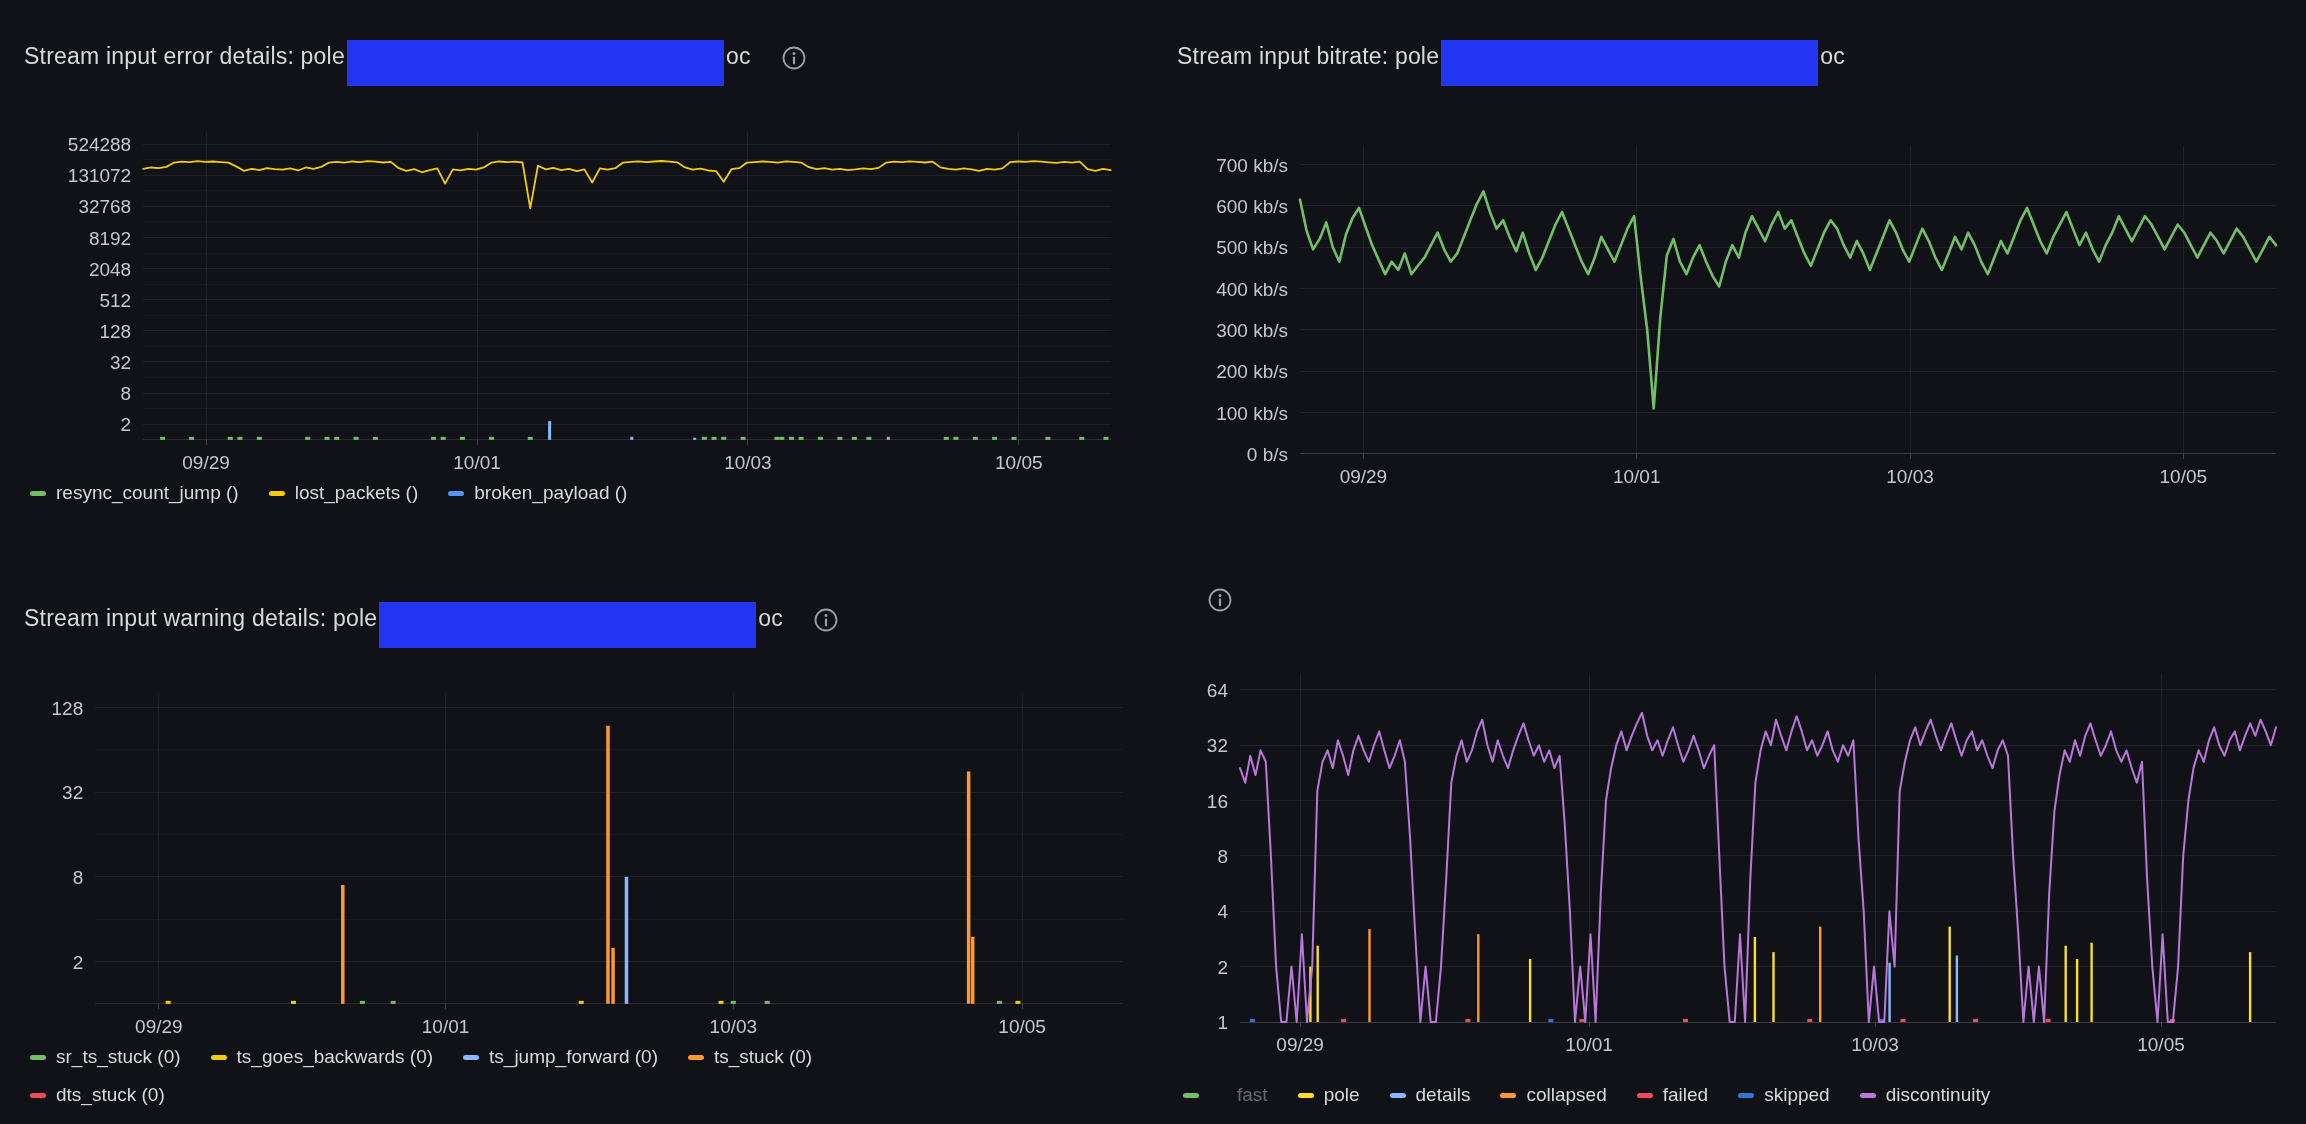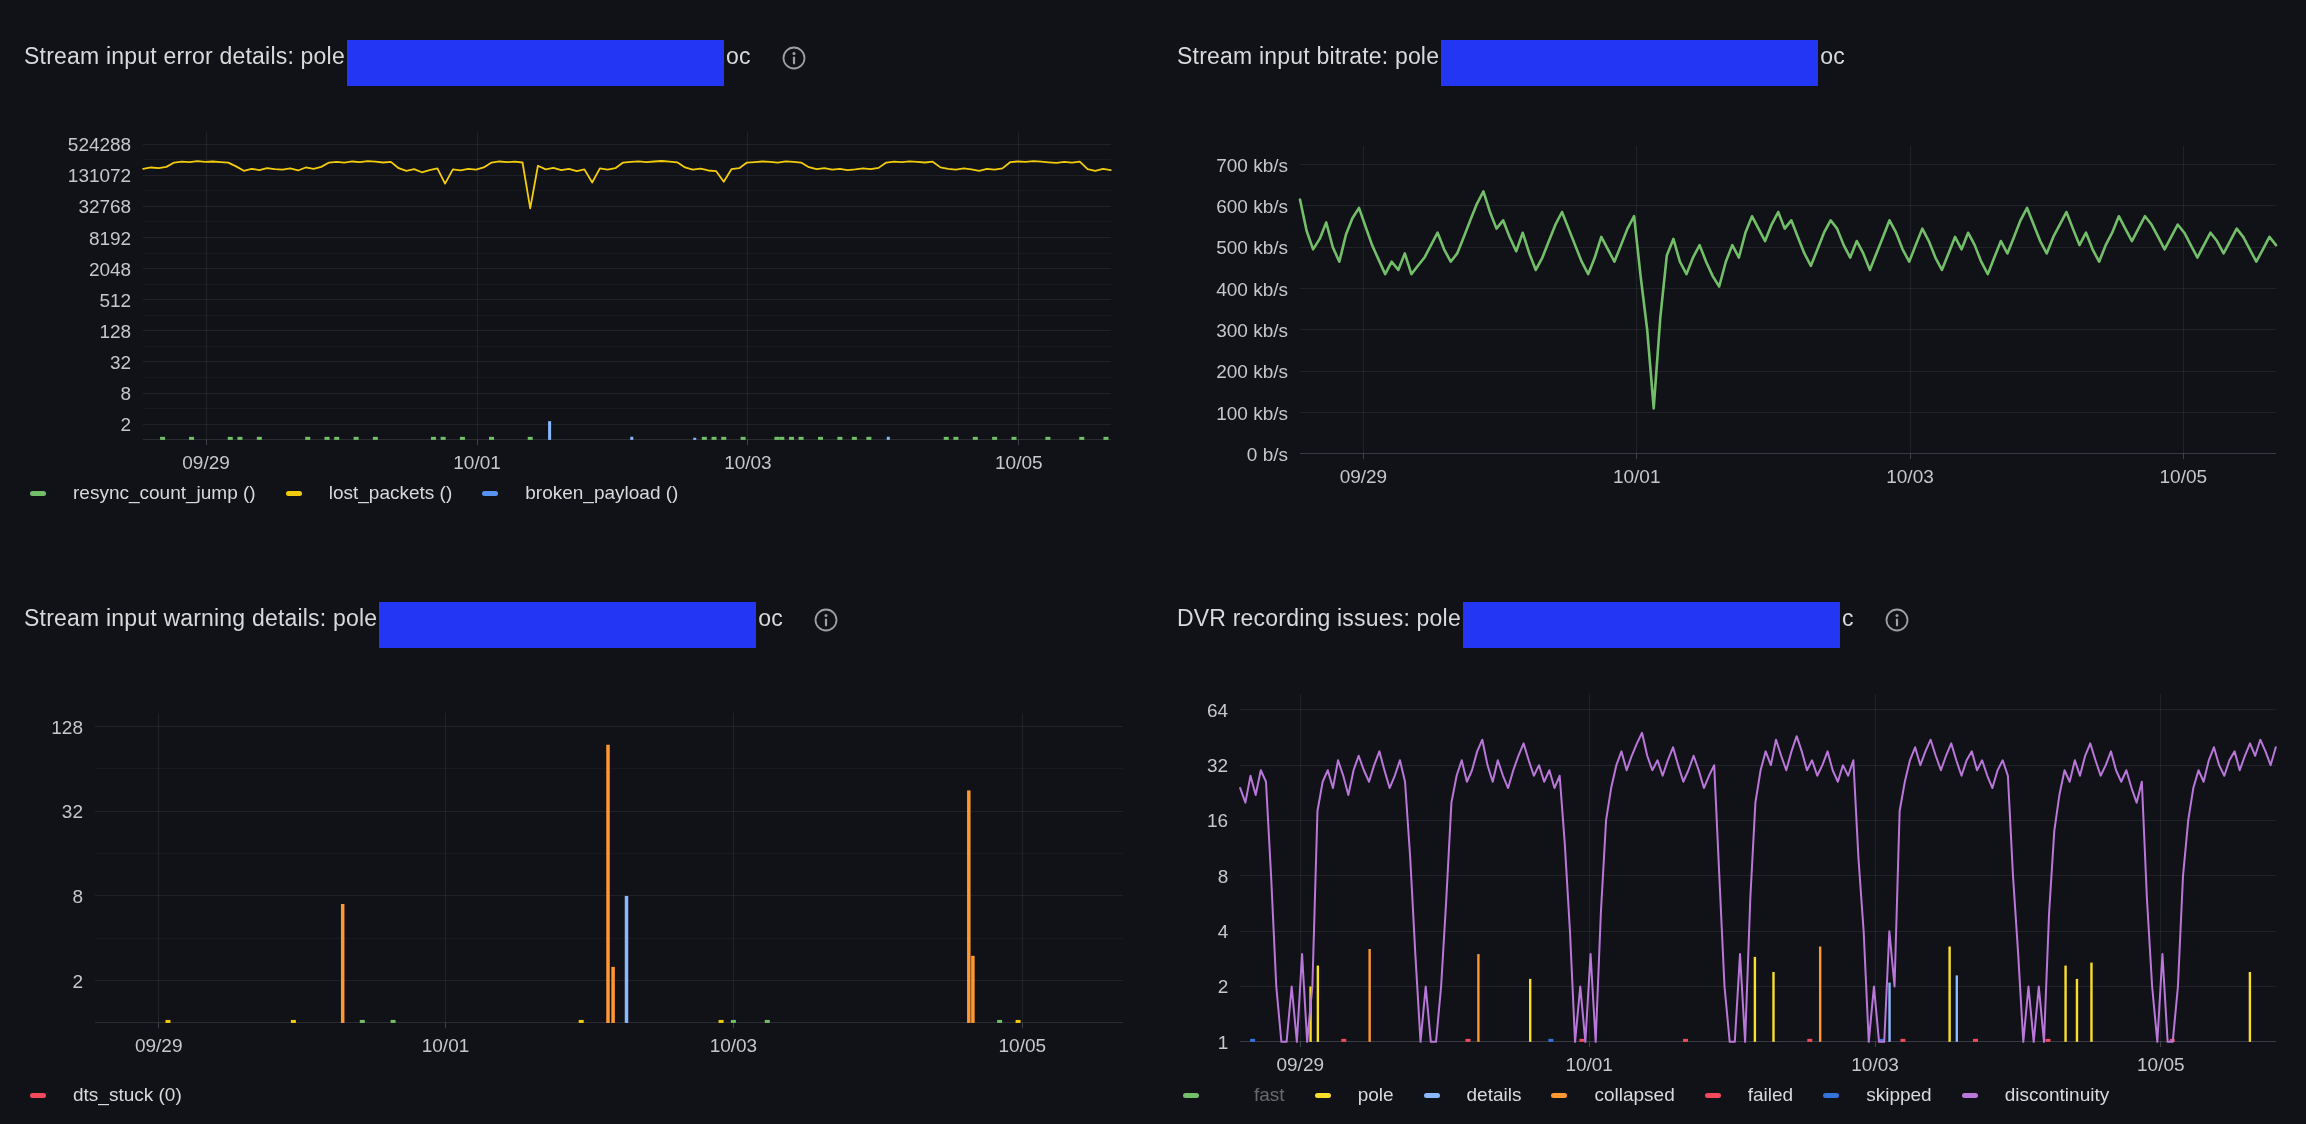--- a/index.html
+++ b/index.html
@@ -12,21 +12,21 @@
   .panel-header{display:flex;align-items:center;min-height:44px;margin-bottom:24px;flex:0 0 auto;}
   .panel-title{font-size:23px;font-weight:500;color:#d8d9da;display:flex;align-items:center;
     white-space:pre;letter-spacing:.2px;cursor:pointer;}
   .redact{display:inline-block;width:377px;height:46px;background:#2236f4;margin:0 2px;
     transform:translateY(7px);}
   .info-icon{margin-left:30px;display:inline-flex;transform:translateY(2px);cursor:pointer;}
   .chart{flex:1 1 auto;position:relative;min-height:120px;}
   .chart svg{position:absolute;inset:0;width:100%;height:100%;}
   .legend{flex:0 0 auto;display:flex;flex-direction:column;gap:16px;padding:6px 0 0 6px;}
   .legend-row{display:flex;gap:30px;align-items:center;}
-  .legend-item{display:flex;align-items:center;gap:27px;cursor:pointer;}
+  .legend-item{display:flex;align-items:center;gap:10px;cursor:pointer;}
   .legend-pill{width:16px;height:5px;border-radius:3px;flex:0 0 auto;}
   .legend-label{font-size:19px;color:#d8d9da;}
   .legend-label.dim{color:#67696f;margin-left:28px;}
   svg text{font-family:"Liberation Sans",sans-serif;}
 </style>
 </head>
 <body>
 
 <div class="grid">
 
@@ -236,30 +236,47 @@
           <line x1="318.7" y1="320" x2="318.7" y2="201.1" stroke="#FF9830" stroke-width="3.5"></line>
           <line x1="584.0" y1="320" x2="584.0" y2="41.8" stroke="#FF9830" stroke-width="3.5"></line>
           <line x1="589.1" y1="320" x2="589.1" y2="264.0" stroke="#FF9830" stroke-width="3.5"></line>
           <line x1="944.8" y1="320" x2="944.8" y2="87.5" stroke="#FF9830" stroke-width="3.5"></line>
           <line x1="948.9" y1="320" x2="948.9" y2="252.9" stroke="#FF9830" stroke-width="3.5"></line>
         </svg>
     </div>
     <div class="legend">
         <div class="legend-row">
           <span class="legend-item">
+            <span class="legend-pill" style="background: rgb(115, 191, 105);"></span>
+            <span class="legend-label">sr_ts_stuck (0)</span>
+          </span>
+          <span class="legend-item">
+            <span class="legend-pill" style="background: rgb(242, 204, 12);"></span>
+            <span class="legend-label">ts_goes_backwards (0)</span>
+          </span>
+          <span class="legend-item">
+            <span class="legend-pill" style="background: rgb(138, 184, 255);"></span>
+            <span class="legend-label">ts_jump_forward (0)</span>
+          </span>
+          <span class="legend-item">
+            <span class="legend-pill" style="background: rgb(255, 152, 48);"></span>
+            <span class="legend-label">ts_stuck (0)</span>
+          </span>
+        </div>
+        <div class="legend-row">
+          <span class="legend-item">
             <span class="legend-pill" style="background: rgb(242, 73, 92);"></span>
             <span class="legend-label">dts_stuck (0)</span>
           </span>
         </div>
       </div>
   </section>
 
   <section class="panel">
     <header class="panel-header">
-      <h2 class="panel-title"><span>DVR recording issues: pole</span><span class="redact"></span><span>c</span></h2>
       <span class="info-icon">
         <svg width="26" height="26" viewBox="0 0 26 26">
             <circle cx="13" cy="13" r="10.5" fill="none" stroke="#9d9fa5" stroke-width="1.8"></circle>
             <circle cx="13" cy="8.4" r="1.5" fill="#9d9fa5"></circle>
             <rect x="11.9" y="11.4" width="2.2" height="8" rx="1.1" fill="#9d9fa5"></rect>
           </svg>
       </span>
     </header>
     <div class="chart">
       <svg viewBox="0 0 1109 394">

